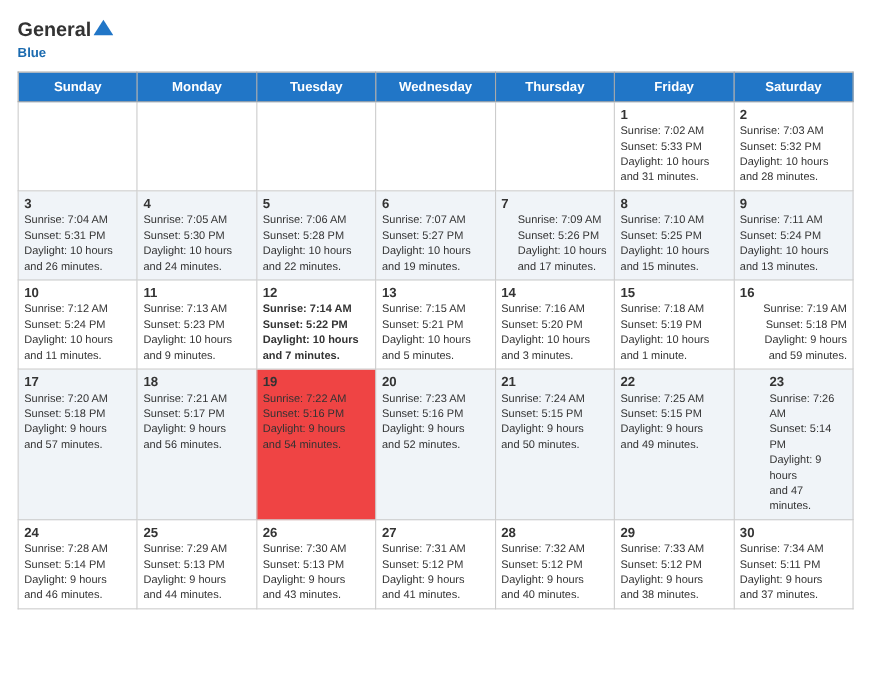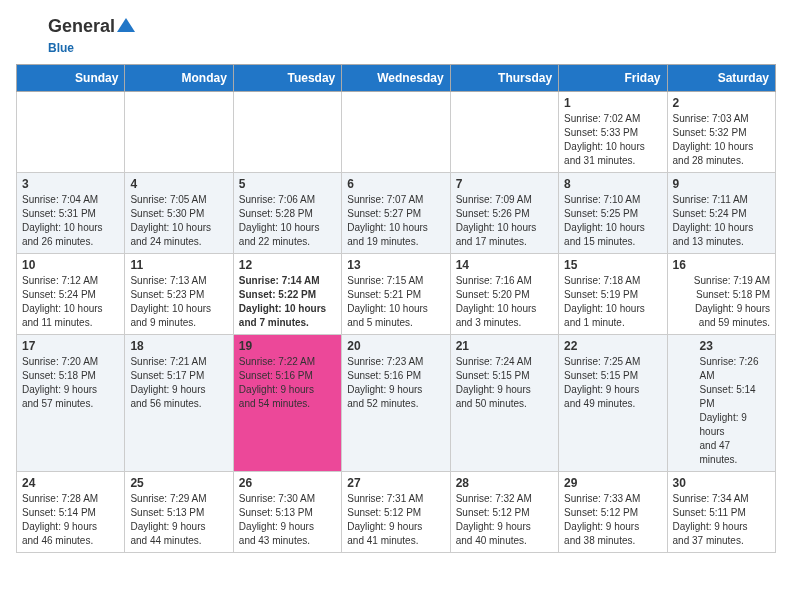--- a/index.html
+++ b/index.html
@@ -8,21 +8,20 @@
       background: #fff;
       width: 792px;
       min-height: 612px;
       padding: 16px;
     }
     .header {
       display: flex;
       justify-content: space-between;
       align-items: flex-start;
       margin-bottom: 8px;
-      margin-left: 32px;
     }
     .logo {
       display: flex;
       flex-direction: column;
       align-items: flex-start;
     }
     .logo-general {
       font-size: 18px;
       font-weight: bold;
       color: #333;
@@ -53,21 +52,21 @@
     }
     .calendar {
       width: 100%;
       border-collapse: collapse;
     }
     .calendar th {
       background: #2176c7;
       color: #fff;
       font-size: 12px;
       font-weight: bold;
-      text-align: right;
+      text-align: center;
       padding: 6px 6px;
       border: 1px solid #aaa;
     }
     .calendar td {
       border: 1px solid #ccc;
       vertical-align: top;
       padding: 4px 5px;
       width: 108px;
       min-height: 80px;
       font-size: 10px;
@@ -172,21 +171,21 @@
         </td>
         <td style="background: rgb(240, 244, 248);">
           <div class="day-num">6</div>
           <div class="day-info" style="white-space: pre-line;">Sunrise: 7:07 AM
 Sunset: 5:27 PM
 Daylight: 10 hours
 and 19 minutes.</div>
         </td>
         <td style="background: rgb(240, 244, 248);">
           <div class="day-num">7</div>
-          <div class="day-info" style="white-space: pre-line;">Sunrise: 7:09 AM
+          <div class="day-info" style="white-space: pre-line; margin-left: 15px;">Sunrise: 7:09 AM
 Sunset: 5:26 PM
 Daylight: 10 hours
 and 17 minutes.</div>
         </td>
         <td style="background: rgb(240, 244, 248);">
           <div class="day-num">8</div>
           <div class="day-info" style="white-space: pre-line;">Sunrise: 7:10 AM
 Sunset: 5:25 PM
 Daylight: 10 hours
 and 15 minutes.</div>
@@ -258,21 +257,21 @@
 Daylight: 9 hours
 and 57 minutes.</div>
         </td>
         <td style="background: rgb(240, 244, 248);">
           <div class="day-num">18</div>
           <div class="day-info" style="white-space: pre-line;">Sunrise: 7:21 AM
 Sunset: 5:17 PM
 Daylight: 9 hours
 and 56 minutes.</div>
         </td>
-        <td style="background: #ec4899; margin-left: 24px;">
+        <td style="background: #ef4444; margin-left: 24px;">
           <div class="day-num">19</div>
           <div class="day-info" style="white-space: pre-line;">Sunrise: 7:22 AM
 Sunset: 5:16 PM
 Daylight: 9 hours
 and 54 minutes.</div>
         </td>
         <td style="background: rgb(240, 244, 248);">
           <div class="day-num">20</div>
           <div class="day-info" style="white-space: pre-line;">Sunrise: 7:23 AM
 Sunset: 5:16 PM

